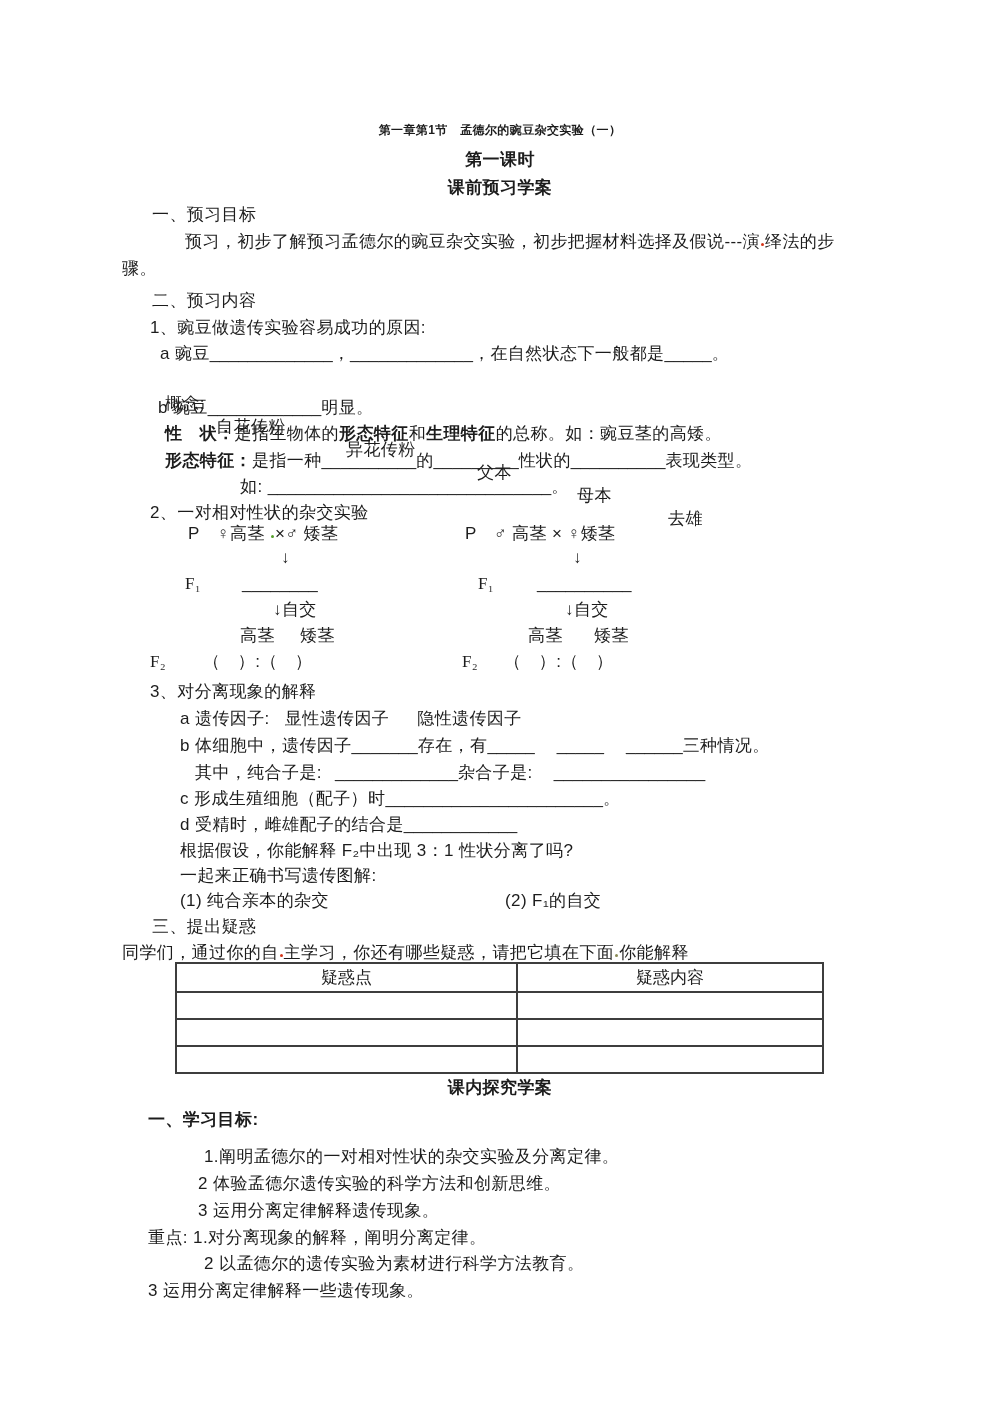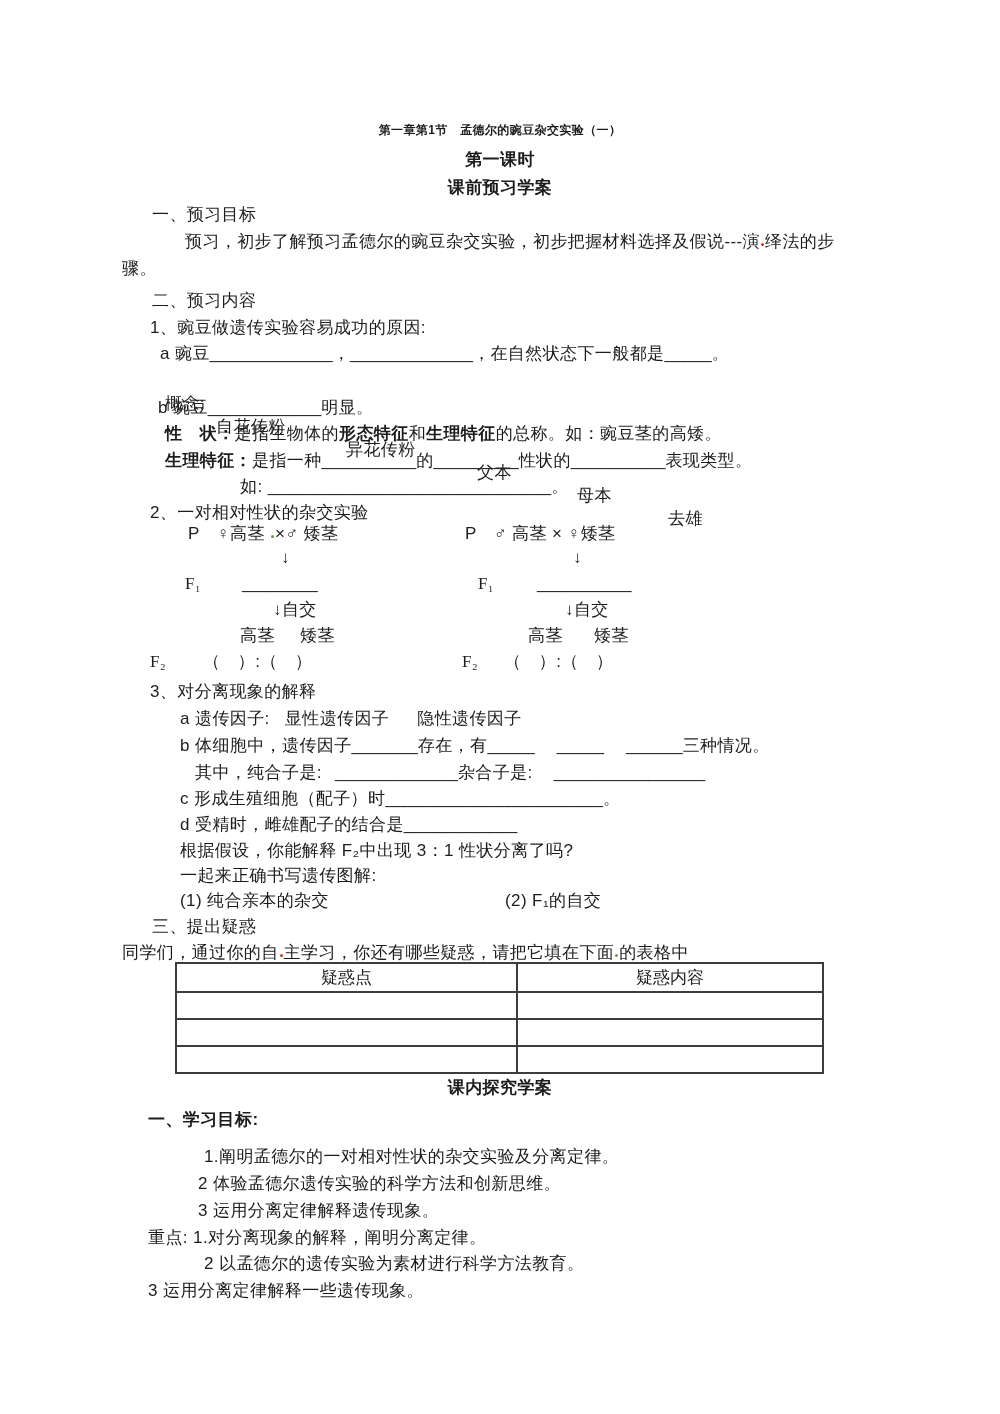--- a/index.html
+++ b/index.html
@@ -49,21 +49,21 @@
     <span style="position:absolute;left:346px">异花传粉</span>
     <span style="position:absolute;left:477px">父本</span>
     <span style="position:absolute;left:577px">母本</span>
     <span style="position:absolute;left:668px">去雄</span>
   </div>
 
   <div class="line" style="left:158px;top:396px"><span>b 豌豆</span><span class="blank">____________</span><span>明显。</span></div>
 
   <div class="line" style="left:165px;top:422px"><span class="b">性　状：</span><span>是指生物体的</span><span class="b">形态特征</span><span>和</span><span class="b">生理特征</span><span>的总称。如：豌豆茎的高矮。</span></div>
 
-  <div class="line" style="left:165px;top:449px"><span class="b">生理特征：</span><span>是指一种</span><span class="blank">__________</span><span>的</span><span class="blank">_________</span><span>性状的</span><span class="blank">__________</span><span>表现类型。</span></div>
+  <div class="line" style="left:165px;top:449px"><span class="b">形态特征：</span><span>是指一种</span><span class="blank">__________</span><span>的</span><span class="blank">_________</span><span>性状的</span><span class="blank">__________</span><span>表现类型。</span></div>
 
   <div class="line" style="left:240px;top:475px"><span>如: </span><span class="blank">______________________________</span><span>。</span></div>
 
   <div class="line" style="left:150px;top:501px">2、一对相对性状的杂交实验</div>
 
   <div class="line" style="left:188px;top:522px"><span>P　♀高茎 </span><span class="dot dot-green"></span><span>×♂ 矮茎</span></div>
   <div class="line" style="left:465px;top:522px">P　♂ 高茎 × ♀矮茎</div>
 
   <div class="line" style="left:281px;top:546px">↓</div>
   <div class="line" style="left:573px;top:546px">↓</div>
@@ -97,21 +97,21 @@
   <div class="line" style="left:180px;top:787px"><span>c 形成生殖细胞（配子）时</span><span class="blank">_______________________</span><span>。</span></div>
 
   <div class="line" style="left:180px;top:813px"><span>d 受精时，雌雄配子的结合是</span><span class="blank">____________</span></div>
 
   <div class="line" style="left:180px;top:839px">根据假设，你能解释 F₂中出现 3：1 性状分离了吗?</div>
   <div class="line" style="left:180px;top:864px">一起来正确书写遗传图解:</div>
   <div class="line" style="left:180px;top:889px">(1) 纯合亲本的杂交</div>
   <div class="line" style="left:505px;top:889px">(2) F₁的自交</div>
 
   <div class="line" style="left:152px;top:915px">三、提出疑惑</div>
-  <div class="line" style="left:122px;top:941px"><span>同学们，通过你的自</span><span class="dot dot-red"></span><span>主学习，你还有哪些疑惑，请把它填在下面</span><span class="dot dot-olive"></span><span>的表格中</span></div>
+  <div class="line" style="left:122px;top:941px"><span>同学们，通过你的自</span><span class="dot dot-red"></span><span>主学习，你还有哪些疑惑，请把它填在下面</span><span class="dot dot-olive"></span><span>你能解释</span></div>
 
   <table class="doubt">
     <tbody>
         <tr>
       <th class="colA">疑惑点</th>
       <th class="colB">疑惑内容</th>
     </tr>
     <tr>
       <td></td>
       <td></td>

